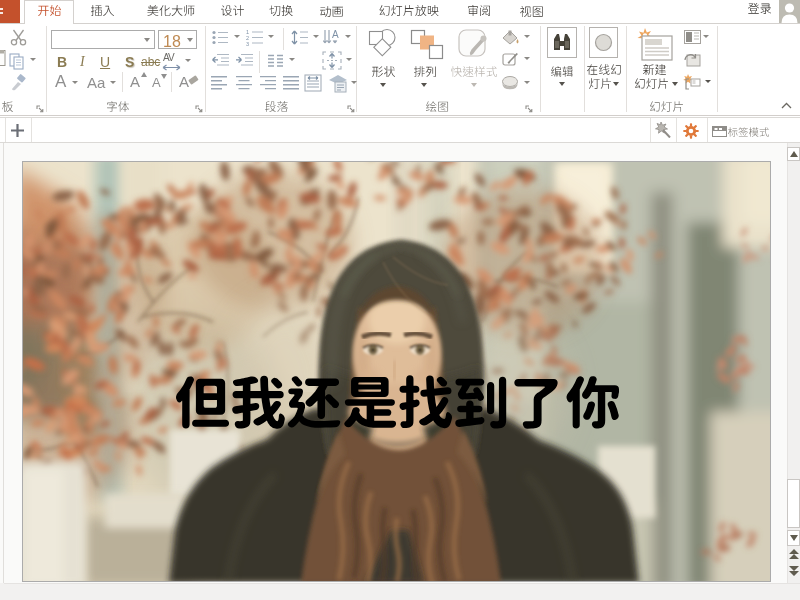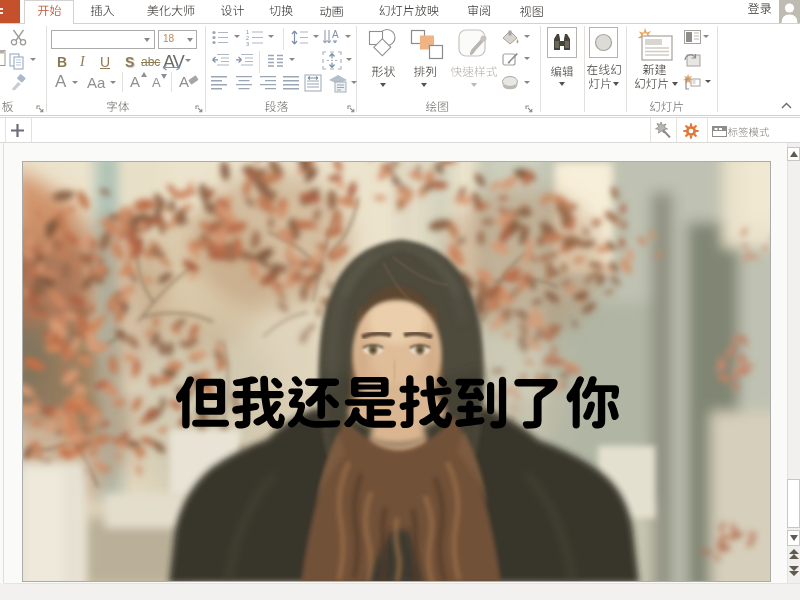--- a/index.html
+++ b/index.html
@@ -88,28 +88,28 @@
     </svg>
 <svg class="t" style="left:1.7px;top:101.1px" width="12" height="12" viewBox="0 0 11.64 11.75">
       <path transform="translate(-0.55,9.87)" d="M4.3 -7.6Q4.4 -7.6 4.5 -7.5Q4.6 -7.4 4.6 -7.2Q4.6 -7.1 4.5 -7.0Q4.4 -6.9 4.3 -6.9H1.0Q0.9 -6.9 0.8 -7.0Q0.7 -7.1 0.7 -7.2Q0.7 -7.4 0.8 -7.5Q0.9 -7.6 1.0 -7.6ZM2.8 -9.9Q2.9 -9.9 3.0 -9.8Q3.1 -9.7 3.1 -9.6V0.6Q3.1 0.7 3.0 0.8Q2.9 0.9 2.8 0.9Q2.6 0.9 2.6 0.8Q2.5 0.7 2.5 0.6V-9.6Q2.5 -9.7 2.6 -9.8Q2.6 -9.9 2.8 -9.9ZM2.9 -7.1Q2.7 -6.1 2.4 -5.2Q2.1 -4.2 1.7 -3.4Q1.4 -2.6 1.0 -1.9Q0.9 -1.8 0.8 -1.8Q0.7 -1.8 0.6 -1.9L0.6 -1.9Q0.5 -2.1 0.6 -2.2Q0.6 -2.4 0.6 -2.5Q1.0 -3.1 1.4 -3.8Q1.7 -4.6 2.0 -5.5Q2.3 -6.3 2.5 -7.2ZM3.0 -6.6Q3.1 -6.4 3.3 -6.2Q3.5 -6.0 3.6 -5.7Q3.8 -5.4 4.0 -5.1Q4.2 -4.9 4.3 -4.7Q4.4 -4.5 4.4 -4.4Q4.4 -4.2 4.3 -4.1Q4.2 -4.0 4.1 -4.0Q4.0 -4.0 3.9 -4.2Q3.8 -4.4 3.7 -4.7Q3.5 -5.0 3.3 -5.3Q3.1 -5.6 3.0 -5.9Q2.8 -6.1 2.7 -6.3ZM10.6 -5.7Q10.2 -3.9 9.5 -2.7Q8.8 -1.5 7.8 -0.6Q6.9 0.2 5.8 0.7Q5.7 0.8 5.6 0.8Q5.4 0.7 5.3 0.6Q5.3 0.5 5.3 0.4Q5.3 0.3 5.4 0.2Q6.4 -0.3 7.3 -1.0Q8.2 -1.8 8.8 -2.9Q9.5 -4.0 9.9 -5.5Q9.9 -5.7 9.7 -5.7H5.4V-6.3H10.1Q10.3 -6.3 10.4 -6.2Q10.6 -6.0 10.6 -5.8ZM6.8 -5.9Q7.1 -4.5 7.7 -3.3Q8.3 -2.1 9.1 -1.2Q9.9 -0.3 11.0 0.2Q11.2 0.3 11.2 0.4Q11.2 0.5 11.1 0.6Q11.0 0.8 10.9 0.8Q10.7 0.8 10.6 0.7Q9.4 0.2 8.6 -0.8Q7.8 -1.7 7.2 -3.0Q6.6 -4.2 6.2 -5.8ZM5.1 -8.1Q5.1 -8.4 5.2 -8.5Q5.4 -8.7 5.6 -8.7Q6.3 -8.8 6.9 -8.8Q7.5 -8.9 8.1 -9.0Q8.6 -9.1 9.1 -9.2Q9.6 -9.3 10.1 -9.5Q10.2 -9.5 10.4 -9.5Q10.5 -9.4 10.6 -9.3Q10.7 -9.2 10.7 -9.1Q10.7 -9.0 10.5 -8.9Q9.9 -8.7 9.2 -8.6Q8.5 -8.4 7.7 -8.3Q6.9 -8.2 6.0 -8.2Q5.9 -8.2 5.8 -8.1Q5.7 -8.0 5.7 -7.9V-5.8Q5.7 -5.0 5.7 -4.2Q5.6 -3.4 5.5 -2.5Q5.4 -1.7 5.1 -0.9Q4.8 -0.1 4.4 0.6Q4.3 0.8 4.2 0.8Q4.0 0.8 3.9 0.7Q3.8 0.6 3.8 0.5Q3.7 0.4 3.8 0.3Q4.4 -0.6 4.7 -1.7Q4.9 -2.7 5.0 -3.8Q5.1 -4.8 5.1 -5.8Z" fill="#75736e"></path>
     </svg>
 <svg class="t" style="left:36px;top:105px" width="8" height="8" viewBox="0 0 8 8">
       <path d="M1 4 V1 H4 M3 3 l3.2 3.2 M6.8 4 v2.8 H4" stroke="#8f8d89" stroke-width="1.1" fill="none"></path>
     </svg>
 <div class="cbo" style="left:51px;top:30px;width:104px;height:19px"></div>
 <div class="abs" style="left:144.0px;top:37.5px;width:0;height:0;border-left:3.5px solid transparent;border-right:3.5px solid transparent;border-top:4px solid #8a8884"></div>
 <div class="cbo" style="left:158px;top:30px;width:39px;height:19px"></div>
-<div class="abs" style="left:163px;top:33px;font-size:10px;color:#bf8a53">18</div>
+<div class="abs" style="left:163px;top:33px;font-size:16px;color:#bf8a53">18</div>
 <div class="abs" style="left:187.0px;top:37.5px;width:0;height:0;border-left:3.5px solid transparent;border-right:3.5px solid transparent;border-top:4px solid #8a8884"></div>
 <div class="abs" style="left:57px;top:54px;font-size:14px;font-weight:bold;color:#8a7b52">B</div>
 <div class="abs" style="left:80px;top:54px;font-size:14px;font-style:italic;font-family:'Liberation Serif',serif;color:#8a7b52">I</div>
 <div class="abs" style="left:100px;top:54px;font-size:14px;color:#8a7b52;text-decoration:underline">U</div>
 <div class="abs" style="left:125px;top:54px;font-size:14px;font-weight:bold;color:#8a7b52;text-shadow:1px 1px 1px #c8c4bc">S</div>
 <div class="abs" style="left:141px;top:55px;font-size:12px;color:#8a7b52;text-decoration:line-through">abc</div>
-<div class="abs" style="left:163px;top:52px;font-size:18px;color:#6b6a66;letter-spacing:-1px">AV</div>
+<div class="abs" style="left:163px;top:52px;font-size:10px;color:#6b6a66;letter-spacing:-1px">AV</div>
 <svg class="t" style="left:162px;top:64px" width="19" height="7" viewBox="0 0 19 7">
       <path d="M1 3.5 H18 M1 3.5 L4.5 1 M1 3.5 L4.5 6 M18 3.5 L14.5 1 M18 3.5 L14.5 6" stroke="#7e8fa8" stroke-width="1.2" fill="none"></path>
     </svg>
 <div class="abs" style="left:185.0px;top:59.25px;width:0;height:0;border-left:3.0px solid transparent;border-right:3.0px solid transparent;border-top:3.5px solid #8a8884"></div>
 <div class="abs" style="left:55px;top:72px;font-size:17px;color:#8f8f8f">A</div>
 <div class="abs" style="left:72.0px;top:81.25px;width:0;height:0;border-left:3.0px solid transparent;border-right:3.0px solid transparent;border-top:3.5px solid #8a8884"></div>
 <div class="abs" style="left:87px;top:74px;font-size:15px;color:#8f8f8f">Aa</div>
 <div class="abs" style="left:110.0px;top:81.25px;width:0;height:0;border-left:3.0px solid transparent;border-right:3.0px solid transparent;border-top:3.5px solid #8a8884"></div>
 <div class="vline" style="left:122px;top:72px;height:20px"></div>
 <div class="abs" style="left:130px;top:73px;font-size:15px;color:#8f8f8f">A</div>

